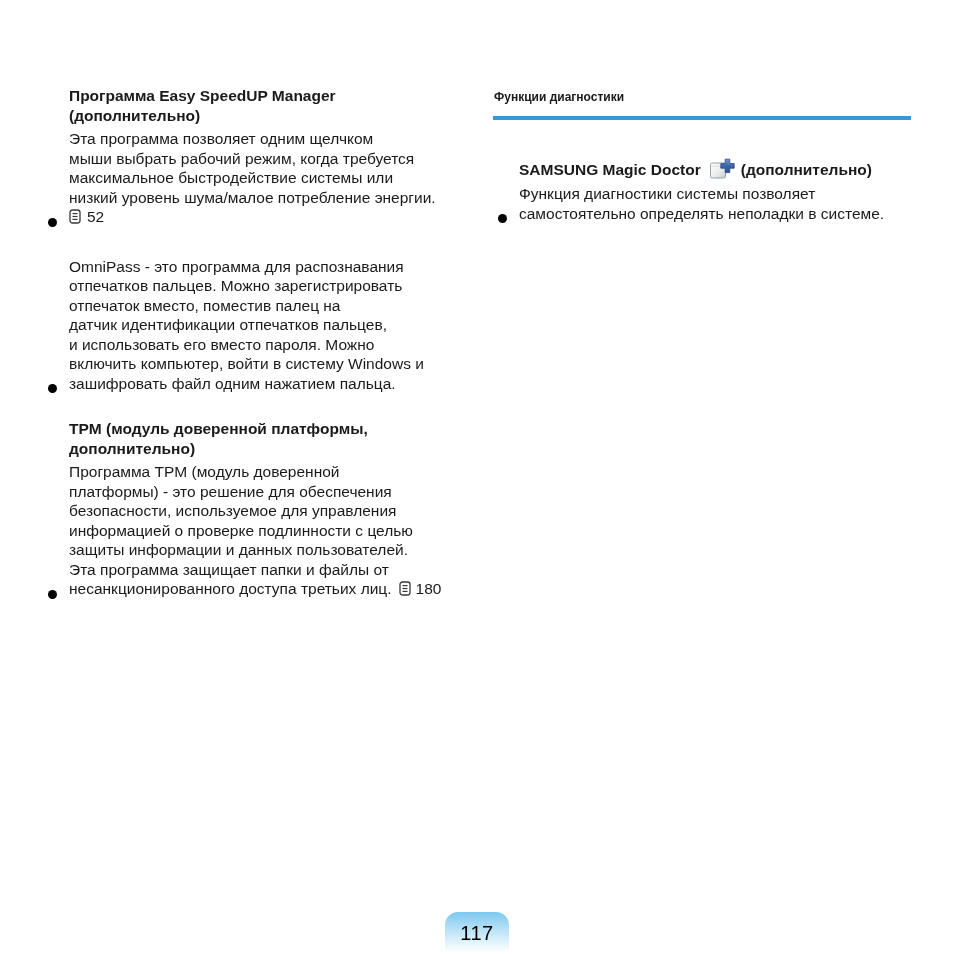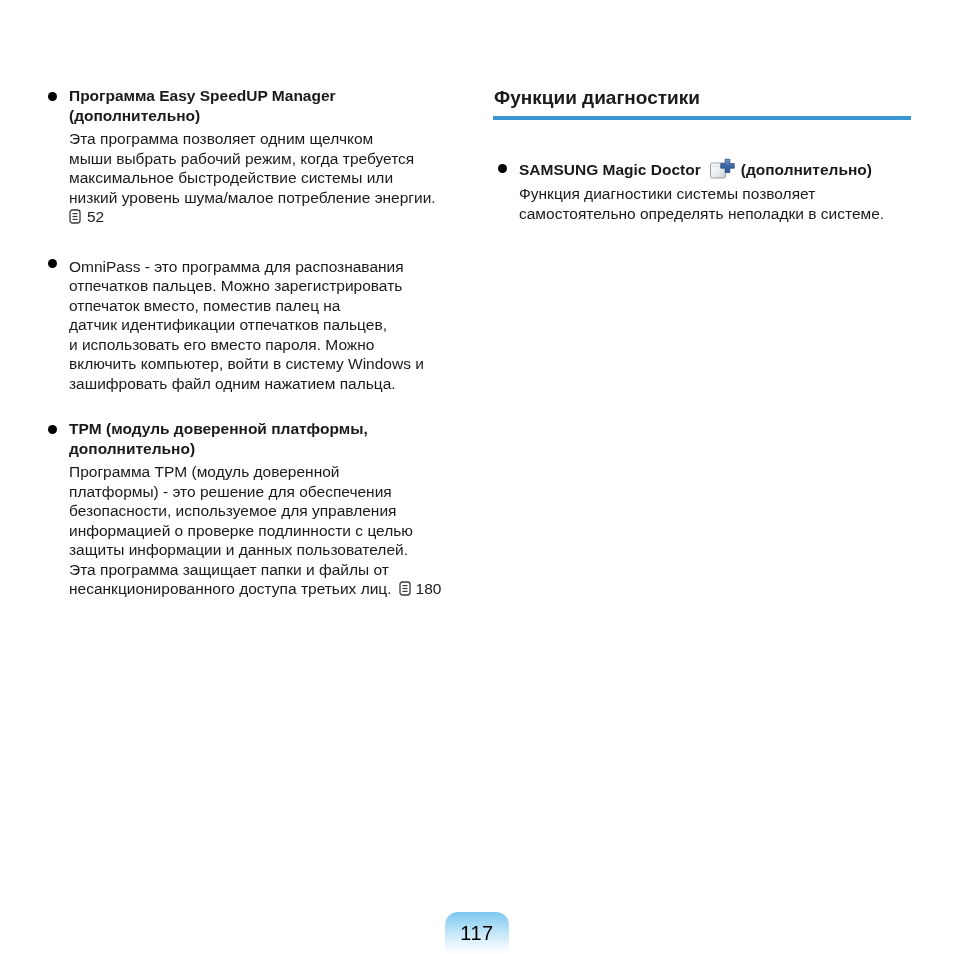--- a/index.html
+++ b/index.html
@@ -9,38 +9,38 @@
     background:#ffffff;
     overflow:hidden;
     font-family:"Liberation Sans", sans-serif;
     color:#1a1a1a;
     margin:0 auto;
   }
   .col{position:absolute;top:86px;}
   .col-left{left:48px;width:418px;}
   .col-right{left:493px;width:418px;}
 
-  .section{display:flex;align-items:flex-start;margin-bottom:26px;}
+  .section{display:flex;align-items:flex-end;margin-bottom:26px;}
   .bullet{
     flex:none;width:9px;height:9px;border-radius:50%;
     background:#000;margin-top:6px;
   }
   .content{margin-left:12px;font-size:15.5px;line-height:19.5px;}
   .heading{font-weight:bold;}
   .pl{white-space:pre-line;}
   .body{margin-top:4px;}
   .para + .para{margin-top:5px;text-decoration:underline;}
   .refline{display:flex;align-items:center;margin-top:0;}
   .ref-icon{flex:none;margin-right:6px;}
   .ref-icon.inline{display:inline-block;vertical-align:-2px;margin:0 5px 0 7px;}
 
   .key-icon{display:inline-block;vertical-align:-4px;margin:0 5px 0 5px;}
   .md-icon{display:inline-block;vertical-align:-5px;margin:0 6px 0 8px;}
 
-  .rc-header{font-size:19px;font-weight:bold;line-height:23px;margin:0 0 7px 1px;}
+  .rc-header{font-size:12px;font-weight:bold;line-height:23px;margin:0 0 7px 1px;}
   .rule{height:4px;background:#3A97D3;margin-bottom:38px;}
   .col-right .section{margin-left:5px;}
 
   .page-badge{
     position:absolute;left:445px;top:912px;width:64px;height:42px;
     border-radius:13px 13px 0 0;
     background:linear-gradient(to bottom,#7CC8F0 0%,#BDE4F8 45%,#F2FAFE 85%,#ffffff 100%);
     display:flex;align-items:center;justify-content:center;text-align:center;
   }
   .page-badge span{font-size:20px;color:#000;letter-spacing:0.5px;}

